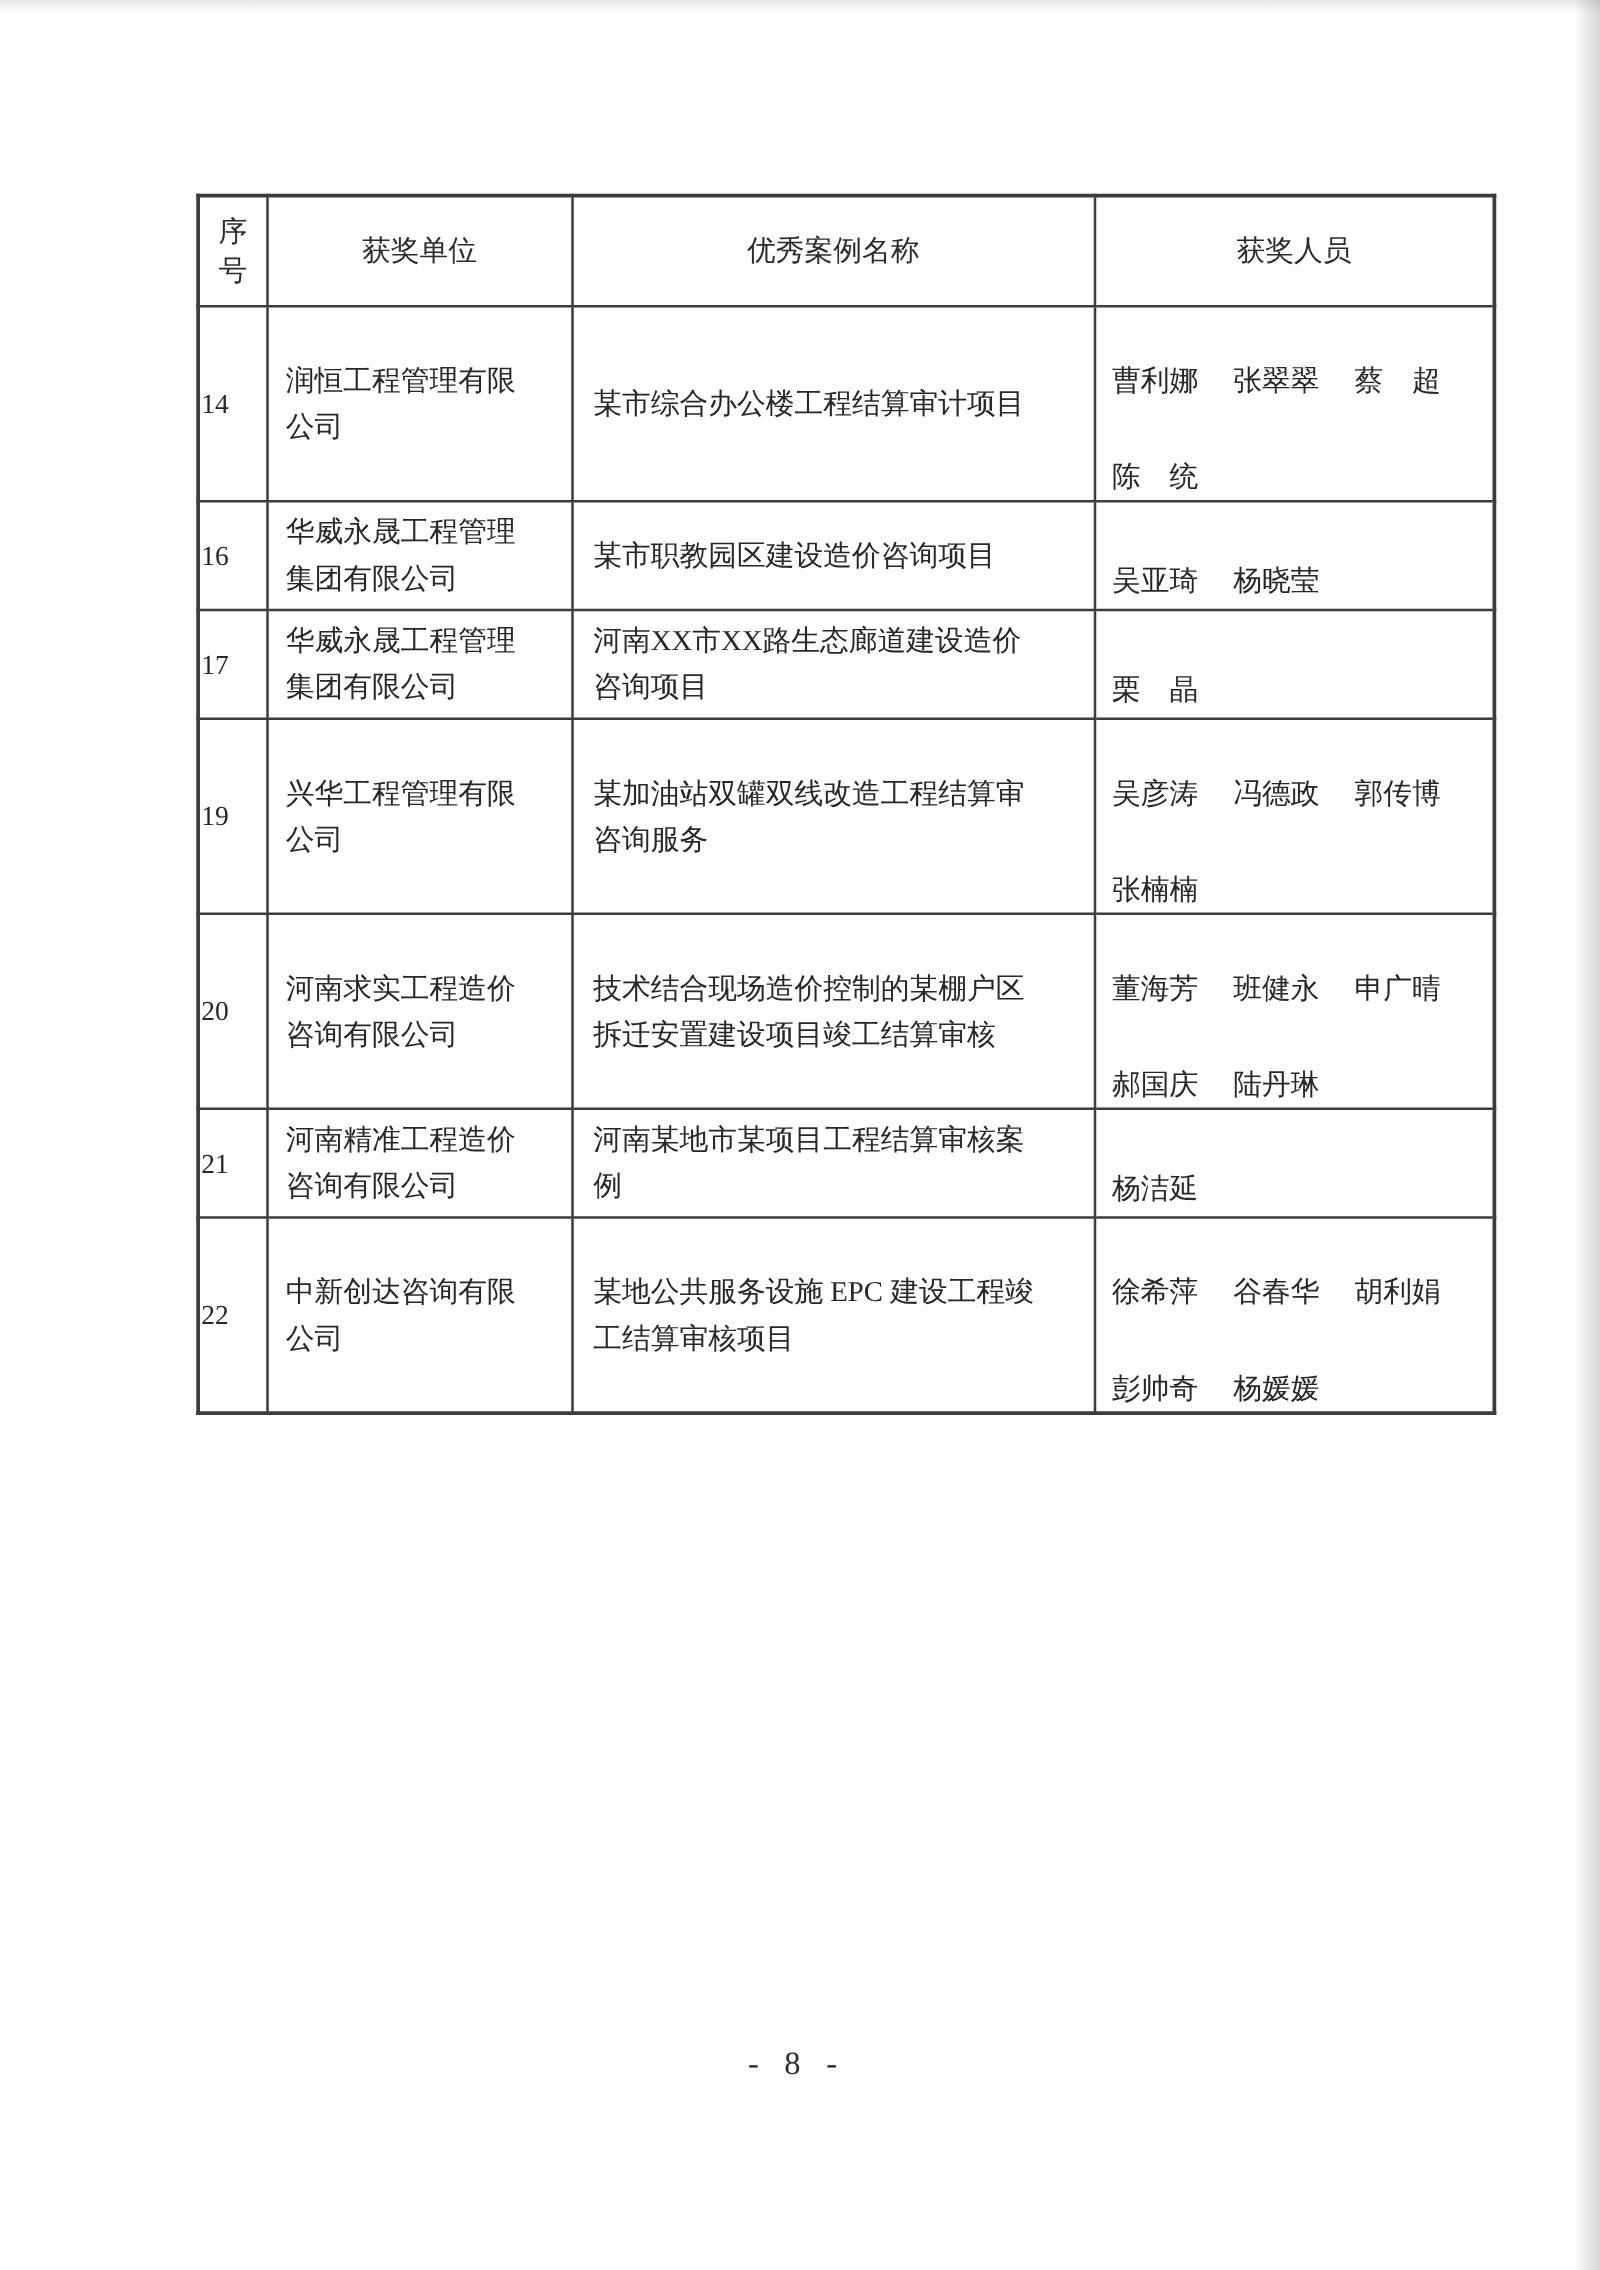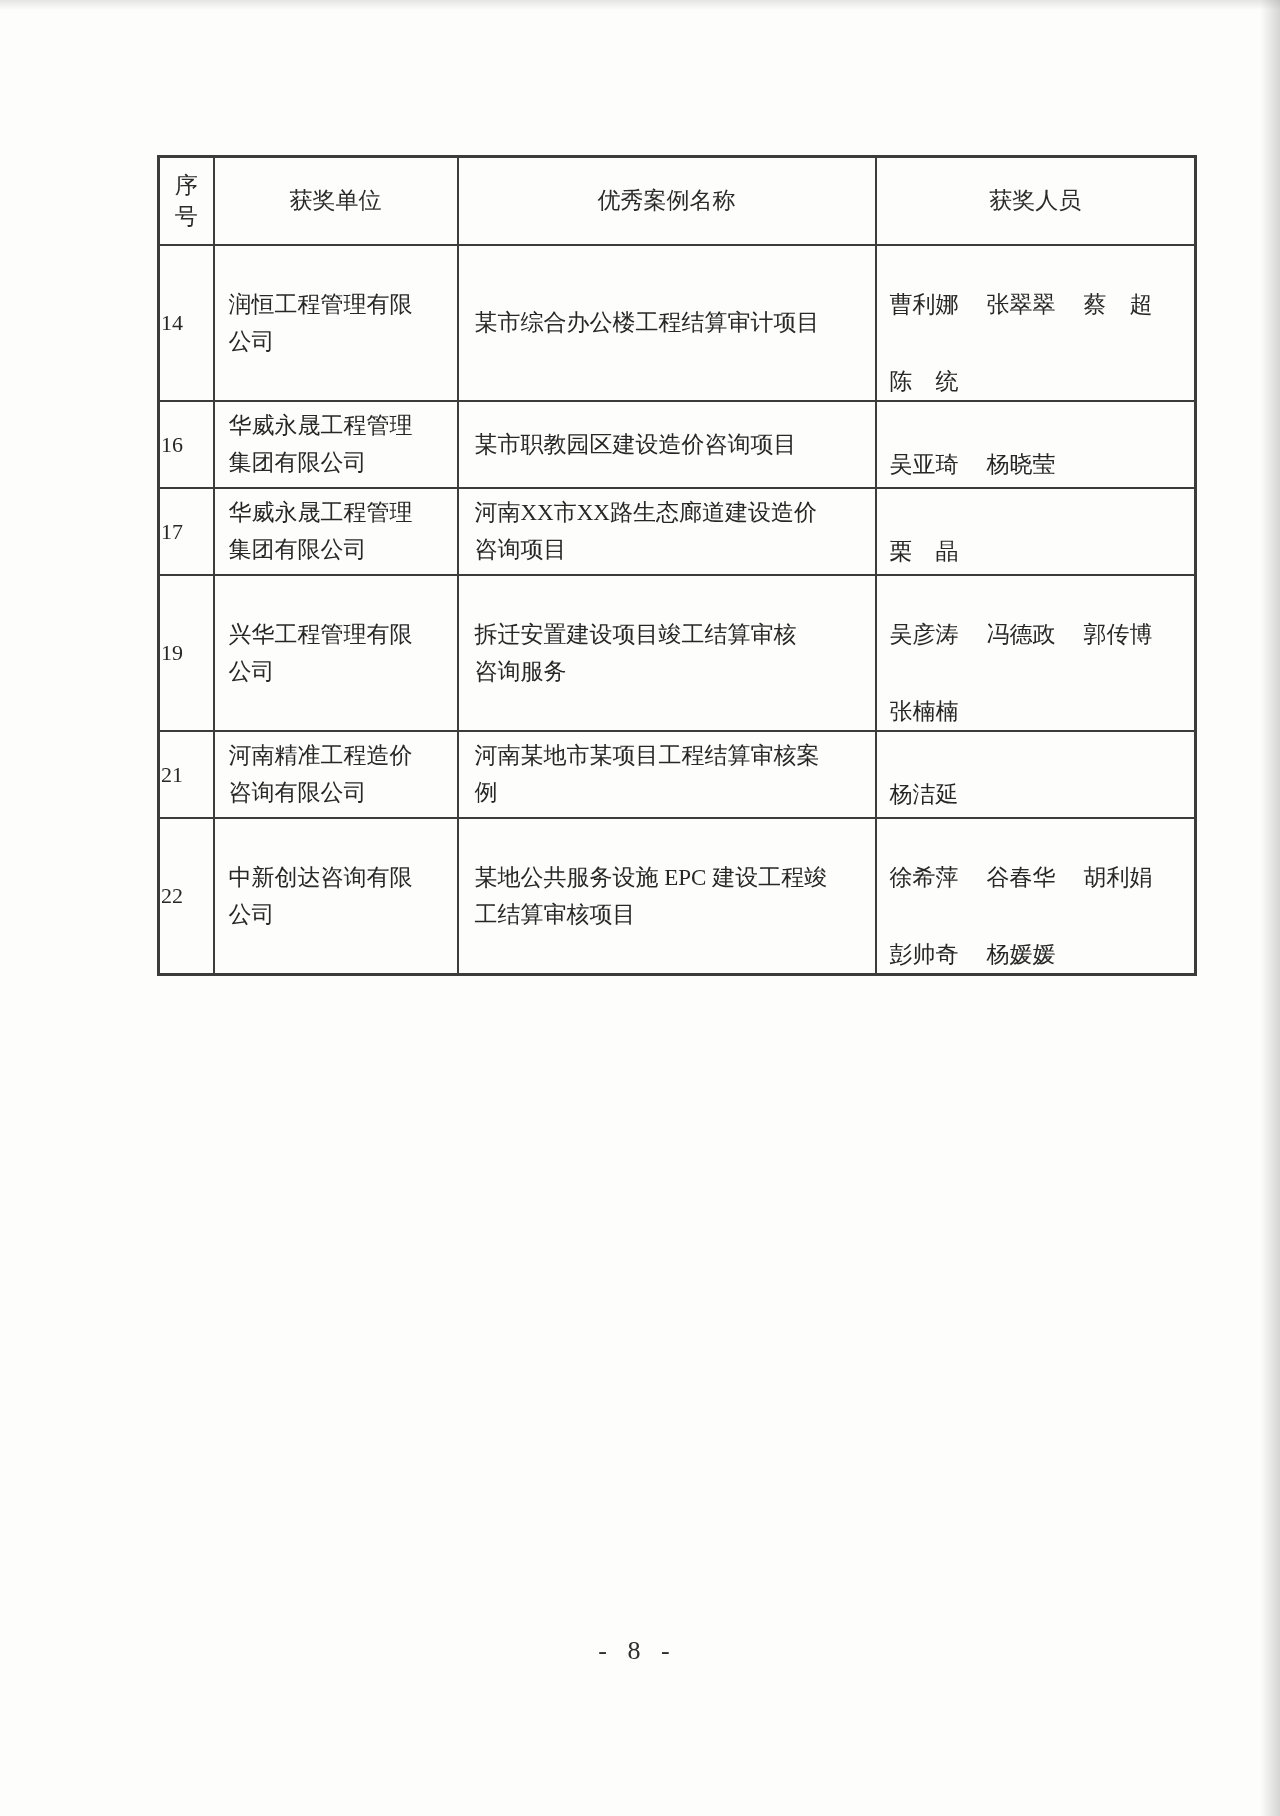--- a/index.html
+++ b/index.html
@@ -133,23 +133,31 @@
         <td class="c-com">华威永晟工程管理
 集团有限公司</td>
         <td class="c-case">河南XX市XX路生态廊道建设造价
 咨询项目</td>
         <td class="c-ppl"><div class="names"><span class="name">栗　晶</span></div></td>
       </tr>
       <tr>
         <td class="c-idx">19</td>
         <td class="c-com">兴华工程管理有限
 公司</td>
-        <td class="c-case">拆迁安置建设项目竣工结算审核
+        <td class="c-case">某加油站双罐双线改造工程结算审
 咨询服务</td>
         <td class="c-ppl"><div class="names"><span class="name">吴彦涛</span><span class="name">冯德政</span><span class="name">郭传博</span><span class="name">张楠楠</span></div></td>
+      </tr>
+      <tr>
+        <td class="c-idx">20</td>
+        <td class="c-com">河南求实工程造价
+咨询有限公司</td>
+        <td class="c-case">技术结合现场造价控制的某棚户区
+拆迁安置建设项目竣工结算审核</td>
+        <td class="c-ppl"><div class="names"><span class="name">董海芳</span><span class="name">班健永</span><span class="name">申广晴</span><span class="name">郝国庆</span><span class="name">陆丹琳</span></div></td>
       </tr>
       <tr>
         <td class="c-idx">21</td>
         <td class="c-com">河南精准工程造价
 咨询有限公司</td>
         <td class="c-case">河南某地市某项目工程结算审核案
 例</td>
         <td class="c-ppl"><div class="names"><span class="name">杨洁延</span></div></td>
       </tr>
       <tr>

